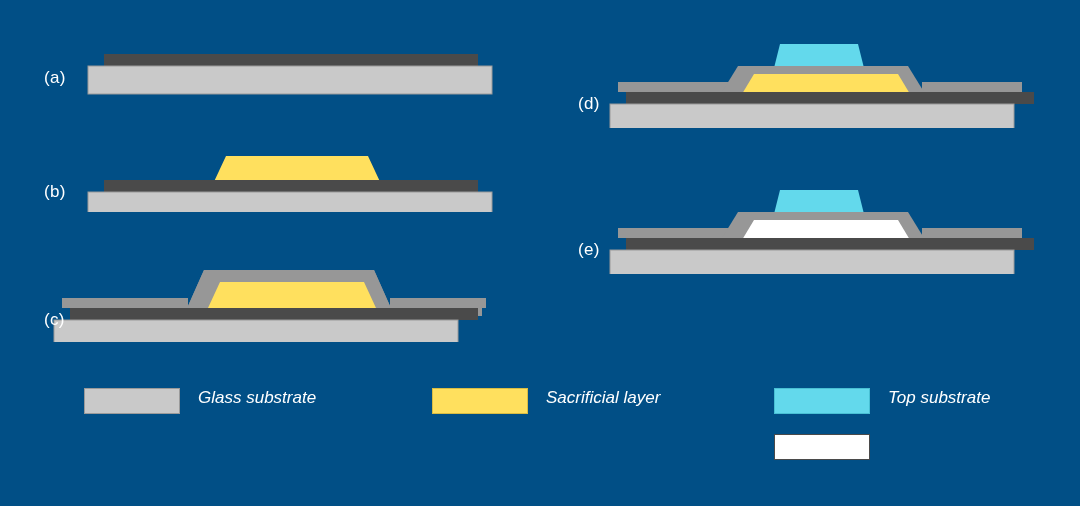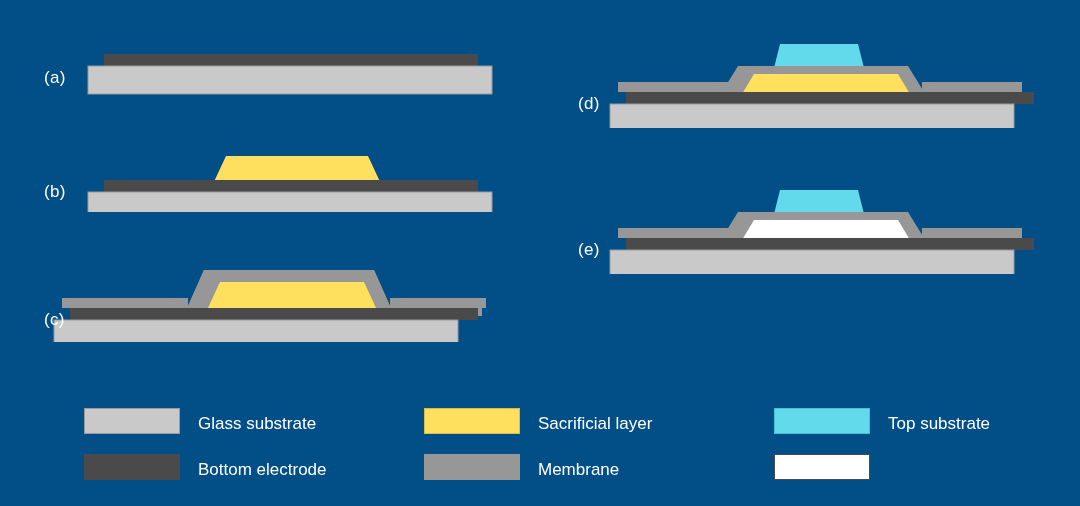--- a/index.html
+++ b/index.html
@@ -40,26 +40,27 @@
     top: 388px;
     width: 960px;
     height: 90px;
   }
   .legend-col {
     position: absolute;
     top: 0;
     width: 320px;
   }
   .legend-col.col-0 { left: 0px; }
-  .legend-col.col-1 { left: 340px; }
+  .legend-col.col-1 { left: 348px; }
   .legend-col.col-2 { left: 690px; }
   .legend-row {
     display: flex;
-    align-items: flex-end;
+    align-items: flex-start;
     height: 46px;
+    font-style: italic;
   }
   .legend-swatch {
     width: 96px;
     height: 26px;
     flex: 0 0 auto;
     box-sizing: border-box;
   }
   .legend-label {
     color: #ffffff;
     font-size: 17px;
@@ -129,34 +130,26 @@
     </svg>
   </div>
 
   <div id="legend">
 
     <div class="legend-col col-0">
       <div class="legend-row">
         <span class="legend-swatch" style="background:#c9c9c9; border:1px solid #9a9a9a;"></span>
         <span class="legend-label">Glass substrate</span>
       </div>
-      <div class="legend-row">
-        <span class="legend-swatch" style="background:#4a4a4a; border:1px solid #4a4a4a;"></span>
-        <span class="legend-label">Bottom electrode</span>
-      </div>
     </div>
 
     <div class="legend-col col-1">
       <div class="legend-row">
         <span class="legend-swatch" style="background:#ffe05e; border:1px solid #d9bc44;"></span>
         <span class="legend-label">Sacrificial layer</span>
-      </div>
-      <div class="legend-row">
-        <span class="legend-swatch" style="background:#979797; border:1px solid #979797;"></span>
-        <span class="legend-label">Membrane</span>
       </div>
     </div>
 
     <div class="legend-col col-2">
       <div class="legend-row">
         <span class="legend-swatch" style="background:#63d9ec; border:1px solid #49c0d4;"></span>
         <span class="legend-label">Top substrate</span>
       </div>
       <div class="legend-row">
         <span class="legend-swatch" style="background:#ffffff; border:1px solid #4a4a4a;"></span>

